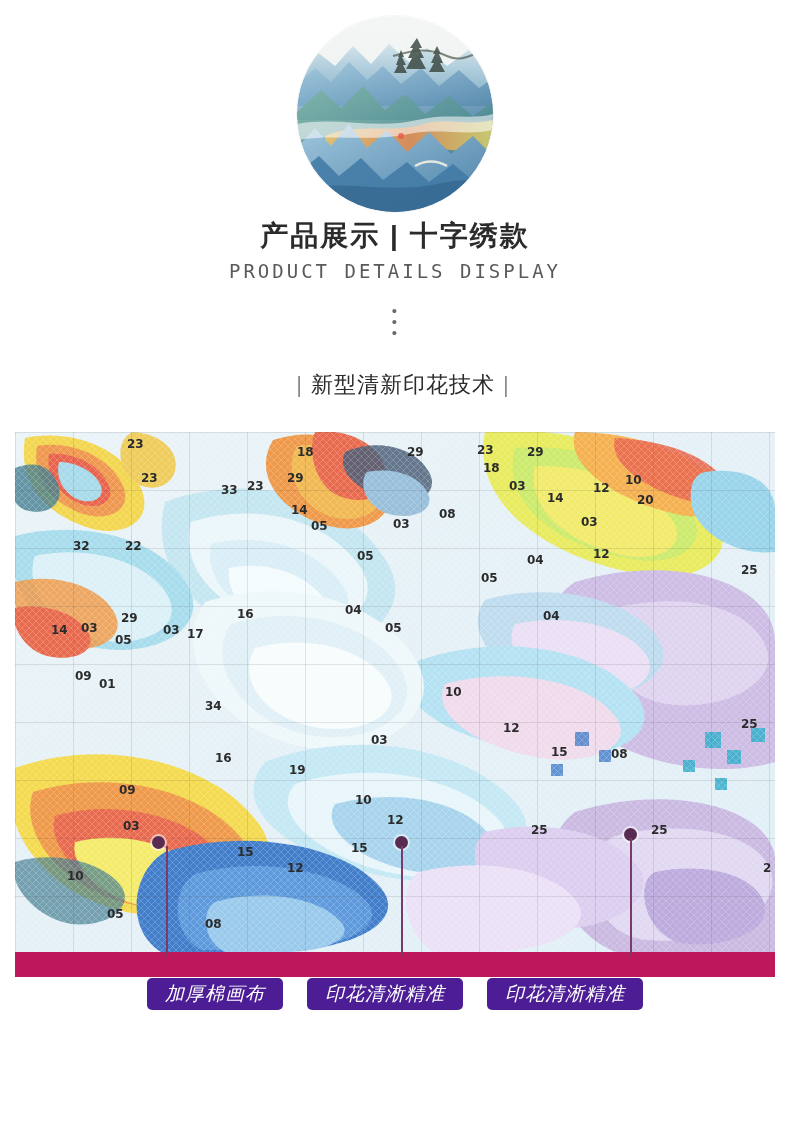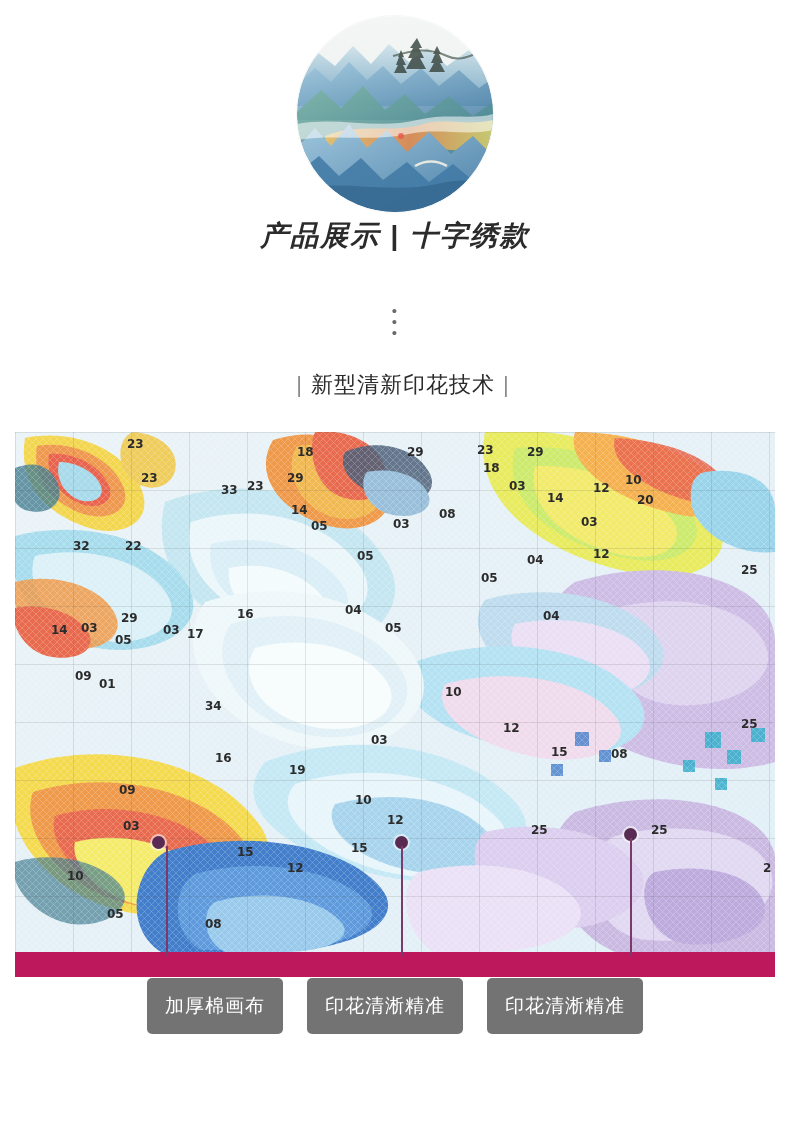--- a/index.html
+++ b/index.html
@@ -20,21 +20,20 @@
     box-shadow:0 0 0 1px rgba(0,0,0,.04);
   }
   .hero-circle svg{display:block;width:196px;height:196px;}
 
   .title-block{
     position:absolute;left:0;right:0;top:218px;text-align:center;
   }
   .title-cn{
     font-size:28px;font-weight:bold;color:#2b2b2b;letter-spacing:2px;
     line-height:36px;
-    font-style:italic;
   }
   .title-en{
     margin-top:6px;
     font-size:19px;color:#5a5a5a;letter-spacing:3px;
     font-family:"DejaVu Sans Mono","Liberation Mono",monospace;
   }
   .dots{
     position:absolute;left:0;right:0;top:305px;text-align:center;
     color:#6b6b6b;font-size:15px;line-height:11px;letter-spacing:1px;
   }
@@ -59,23 +58,24 @@
   }
   .leader{
     position:absolute;width:2px;background:#7a3a6a;
   }
 
   .tagrow{
     position:absolute;top:978px;left:0;right:0;
     display:flex;justify-content:center;gap:24px;
   }
   .tag{
-    background:#737373;color:#ffffff;font-size:19px;
-    padding:15px 18px;border-radius:5px;letter-spacing:1px;
+    background:#4c1d95;color:#ffffff;font-size:19px;
+    padding:3px 18px;border-radius:5px;letter-spacing:1px;
     white-space:nowrap;
+    font-style:italic;
   }
 
   .footer-note{
     position:absolute;left:80px;top:1053px;width:630px;height:48px;
     border:2px solid #c89b52;border-radius:24px;
     display:flex;align-items:center;justify-content:center;
     color:#3a2a14;font-size:20px;letter-spacing:1px;
   }
 </style>
 </head>
@@ -135,20 +135,21 @@
         <path d="M0 172 C50 164 96 178 140 168 C164 162 180 166 196 162 L196 196 L0 196 Z" fill="#2f5f87" opacity=".55"></path>
 
         <path d="M118 150 C128 144 140 144 150 150" stroke="#f2efe4" stroke-width="2.5" fill="none" opacity=".9"></path>
         <circle cx="104" cy="120" r="3" fill="#e8584b" opacity=".8"></circle>
       </g>
     </svg>
   </div>
 
   <div class="title-block">
     <div class="title-cn">产品展示 | 十字绣款</div>
+    <div class="title-en">PRODUCT DETAILS DISPLAY</div>
   </div>
 
   <div class="dots">
     <span>•</span>
     <span>•</span>
     <span>•</span>
   </div>
 
   <div class="subtitle">
     <span class="bar">|</span><span>新型清新印花技术</span><span class="bar">|</span>

